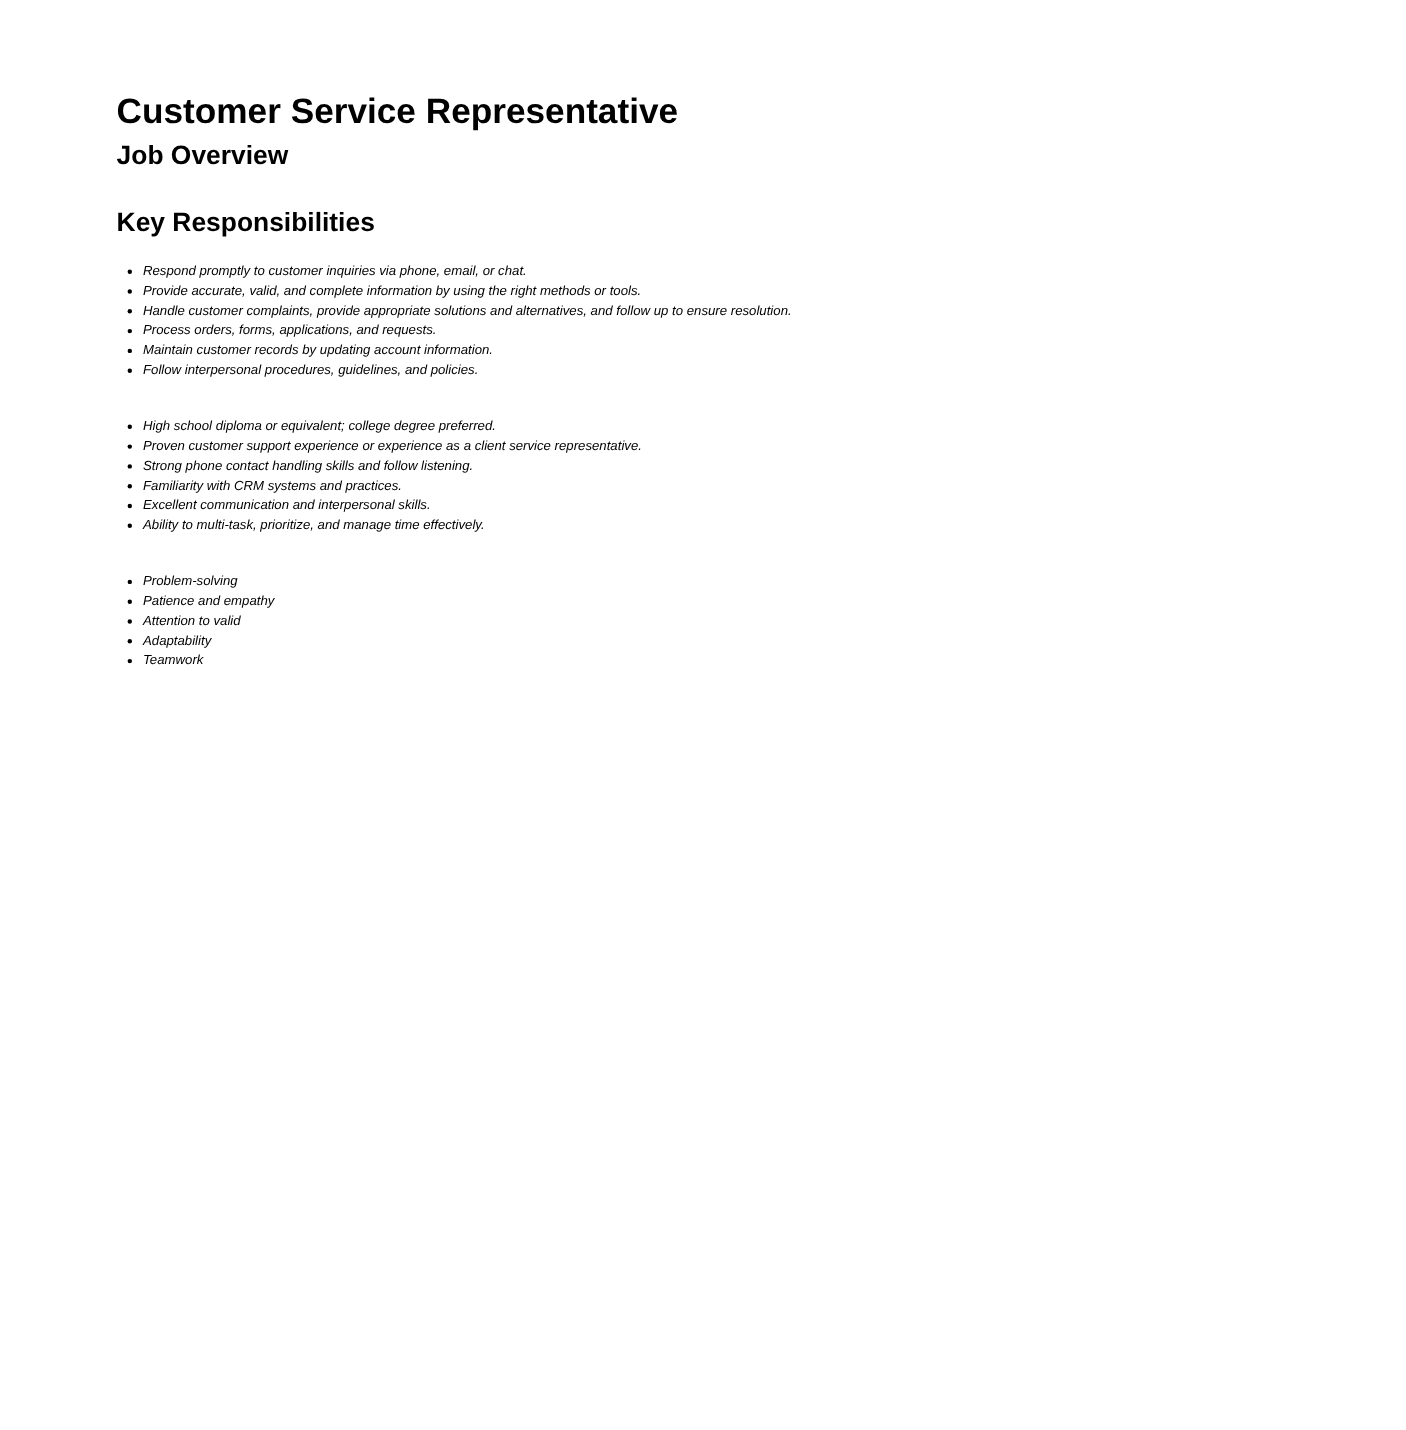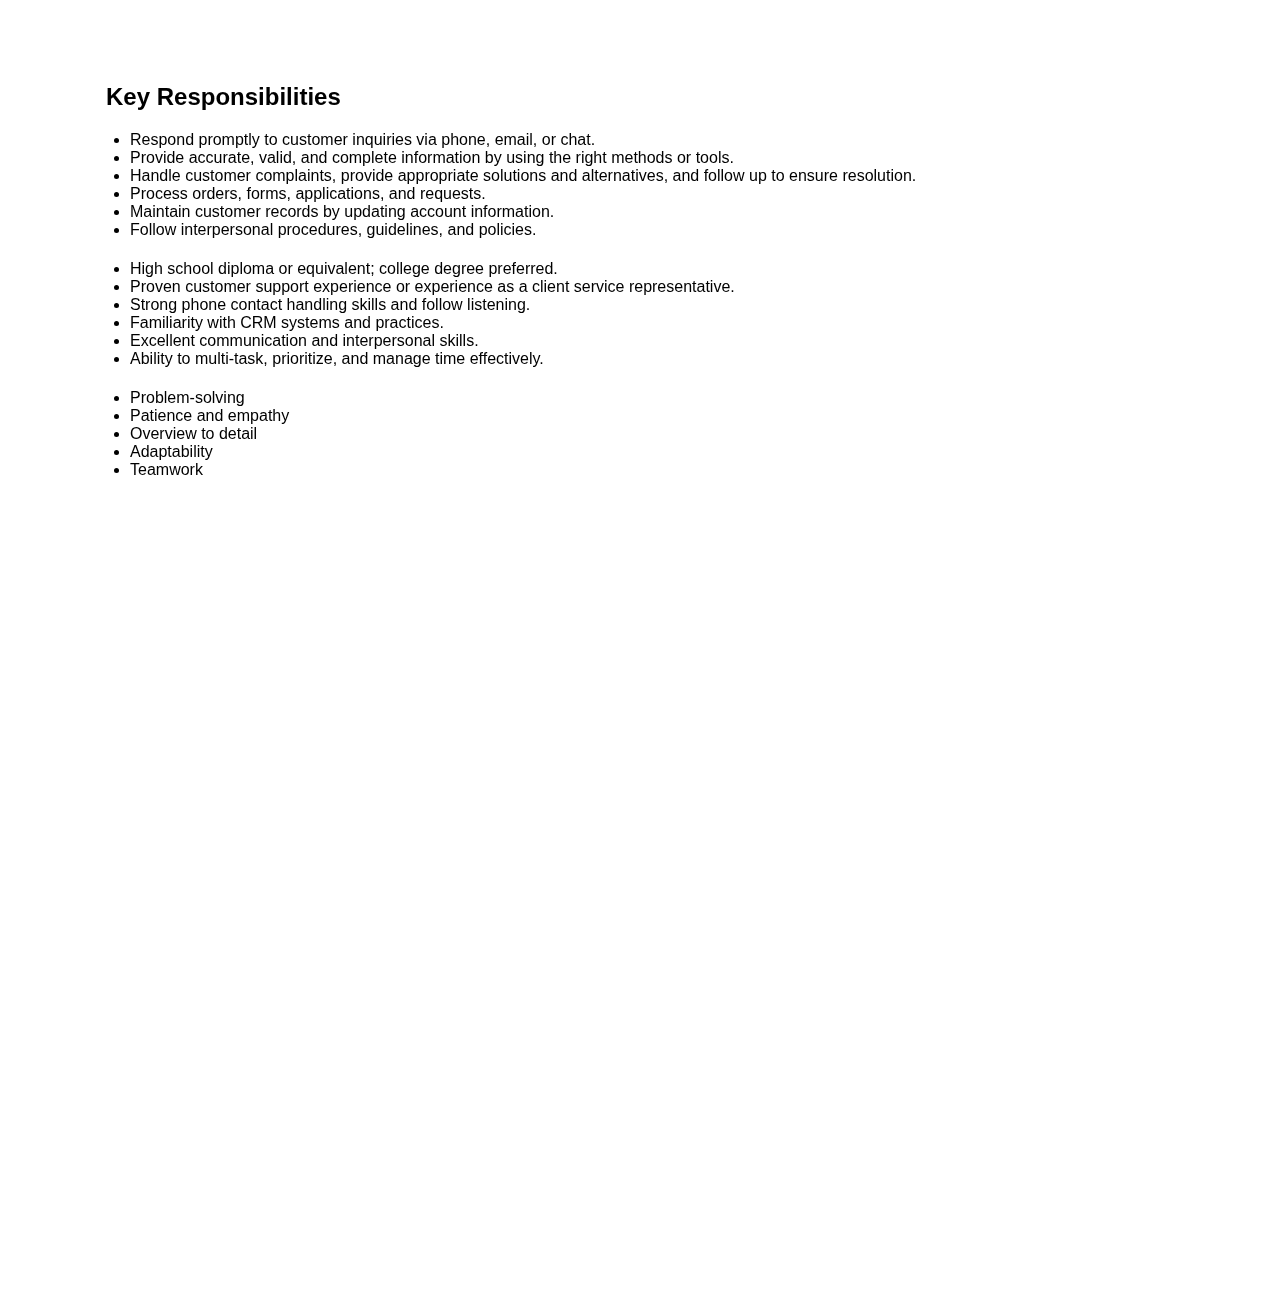--- a/index.html
+++ b/index.html
@@ -27,34 +27,37 @@
       line-height: 28px;
     }
     p {
       font-size: 16px;
       line-height: 18px;
       margin: 20px 0 0 0;
     }
     ul {
       margin: 20px 0 0 0;
       padding-left: 24px;
-      font-size: 16px;
+      font-size: 12px;
       line-height: 18px;
+      font-style: italic;
     }
     li { margin: 0; }
-    .section { margin-top: 21px; }
+    .section { margin-top: 33px; }
     .section.first { margin-top: 0; }
     h1 + .section.first { margin-top: -13px; }
   </style>
 </head>
 <body>
 
 <div class="page">
+  <h1>Customer Service Representative</h1>
 
   <div class="section first">
+    <h2>Job Overview</h2>
   </div>
 
   <div class="section">
     <h2>Key Responsibilities</h2>
     <ul>
       <li>Respond promptly to customer inquiries via phone, email, or chat.</li>
       <li>Provide accurate, valid, and complete information by using the right methods or tools.</li>
       <li>Handle customer complaints, provide appropriate solutions and alternatives, and follow up to ensure resolution.</li>
       <li>Process orders, forms, applications, and requests.</li>
       <li>Maintain customer records by updating account information.</li>
@@ -70,18 +73,18 @@
       <li>Familiarity with CRM systems and practices.</li>
       <li>Excellent communication and interpersonal skills.</li>
       <li>Ability to multi-task, prioritize, and manage time effectively.</li>
     </ul>
   </div>
 
   <div class="section">
     <ul>
       <li>Problem-solving</li>
       <li>Patience and empathy</li>
-      <li>Overview to detail</li>
+      <li>Attention to valid</li>
       <li>Adaptability</li>
       <li>Teamwork</li>
     </ul>
   </div>
 </div>
 
 </body></html>

